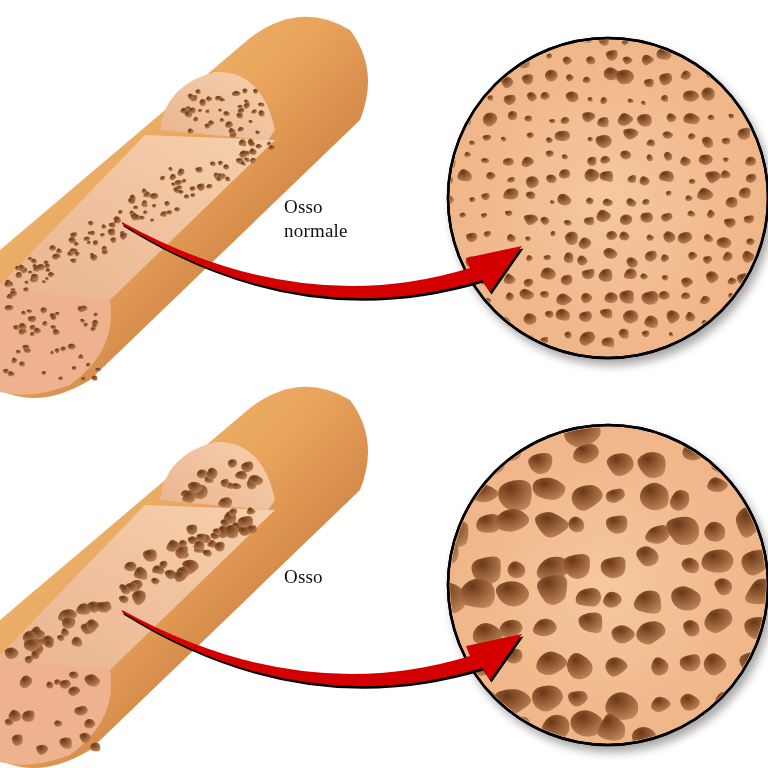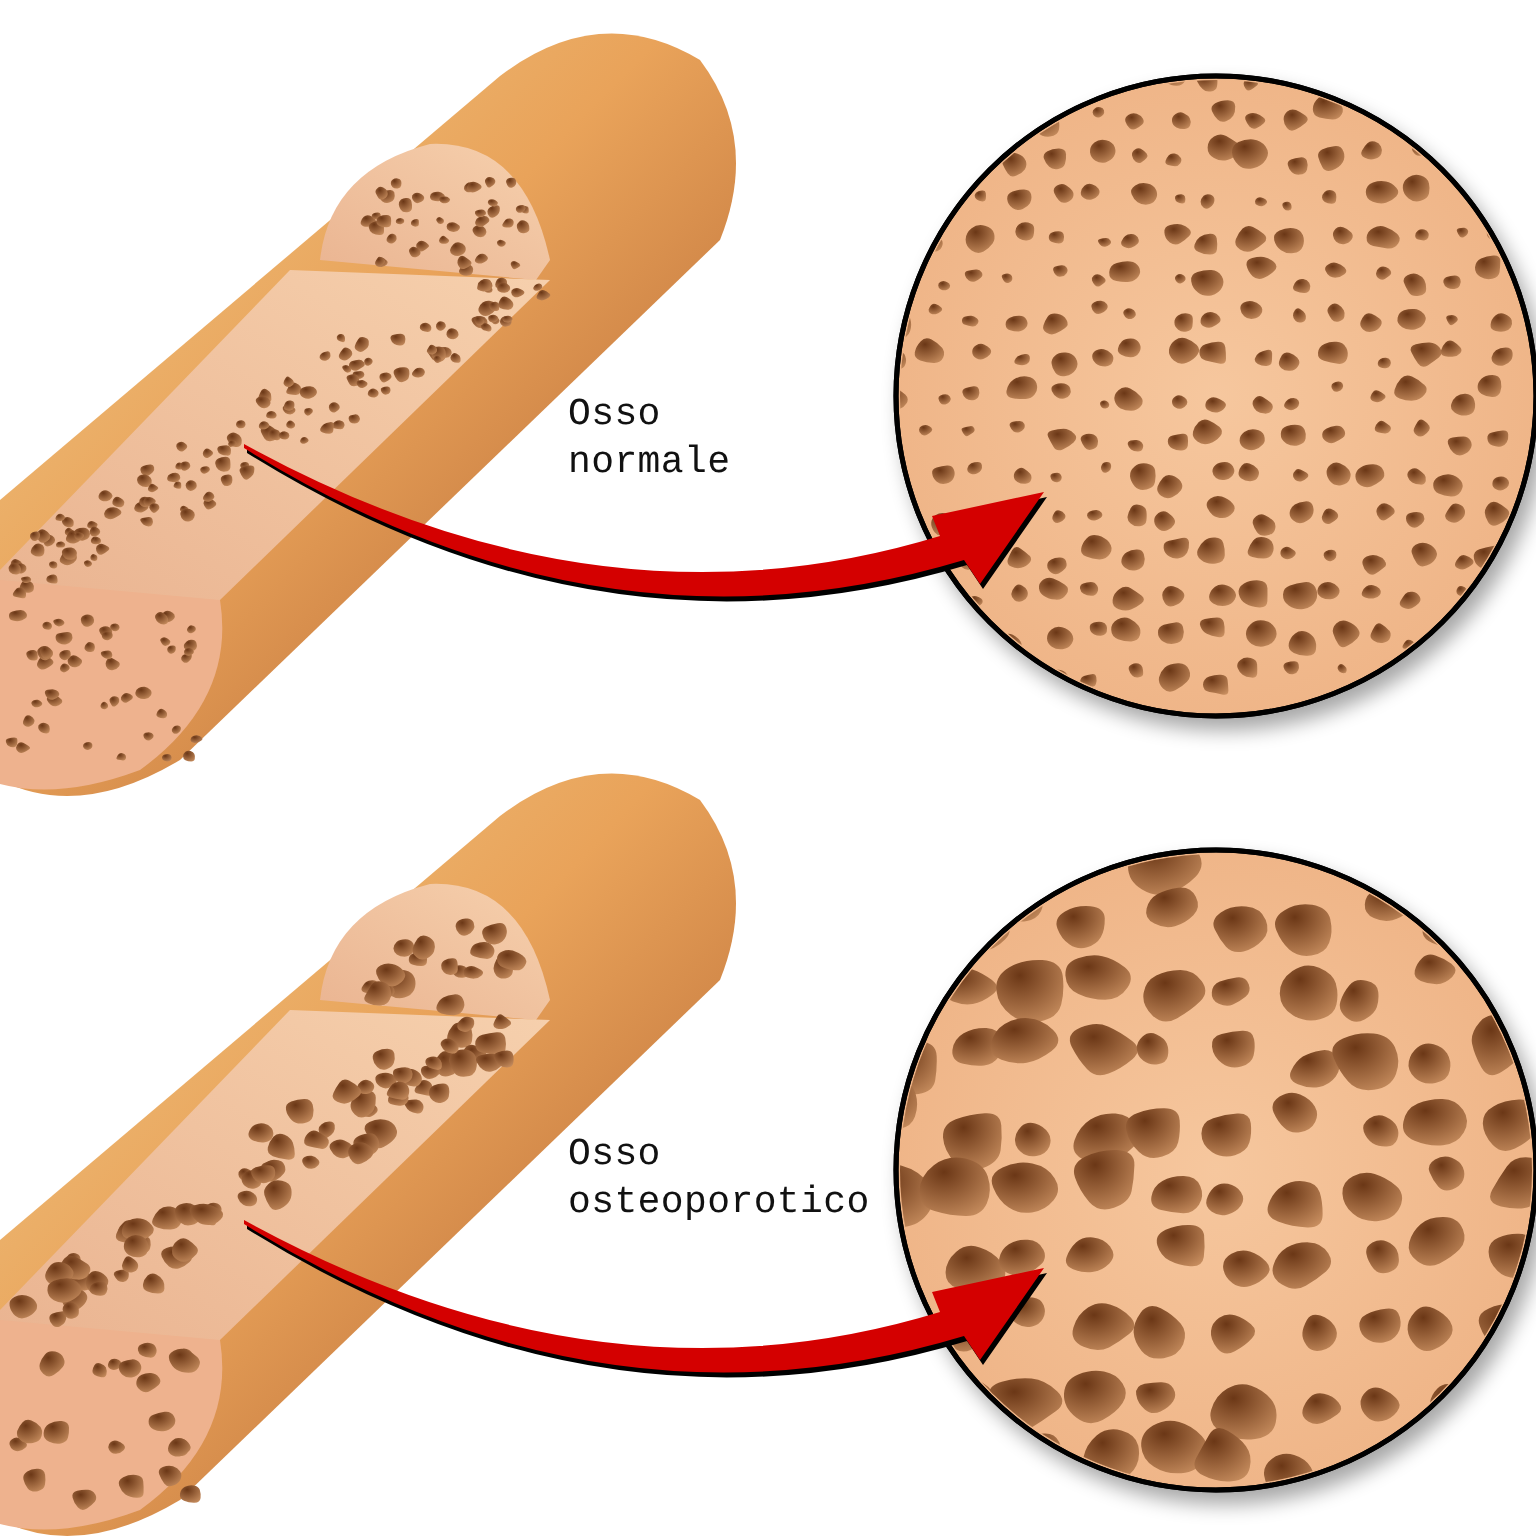--- a/index.html
+++ b/index.html
@@ -1,16 +1,16 @@
 <!DOCTYPE html>
 <html><head>
 <meta charset="utf-8">
 <style>
   html,body{margin:0;padding:0;background:#ffffff;}
-  #stage{position:relative;width:768px;height:768px;overflow:hidden;background:#ffffff;font-family:Liberation Mono, monospace;}
+  #stage{position:relative;width:768px;height:768px;overflow:hidden;background:#ffffff;font-family:Liberation Serif, serif;}
   svg{position:absolute;left:0;top:0;}
   .label{position:absolute;color:#111111;font-size:19px;line-height:24px;letter-spacing:0.2px;}
 </style>
 </head>
 <body>
 
 <div id="stage">
   <svg id="art" width="768" height="768" viewBox="0 0 768 768">
     <defs>
       <linearGradient id="tubeGrad" x1="0" y1="0" x2="1" y2="1">
@@ -757,15 +757,14 @@
         </g>
       </g>
   </svg>
 
   <div class="label" id="lbl0" style="left: 284px; top: 195px;">
     <div>Osso</div>
     <div>normale</div>
   </div>
   <div class="label" id="lbl1" style="left: 284px; top: 565px;">
     <div>Osso</div>
-    <div>osteoporotico</div>
   </div>
 </div>
 
 </body></html>

